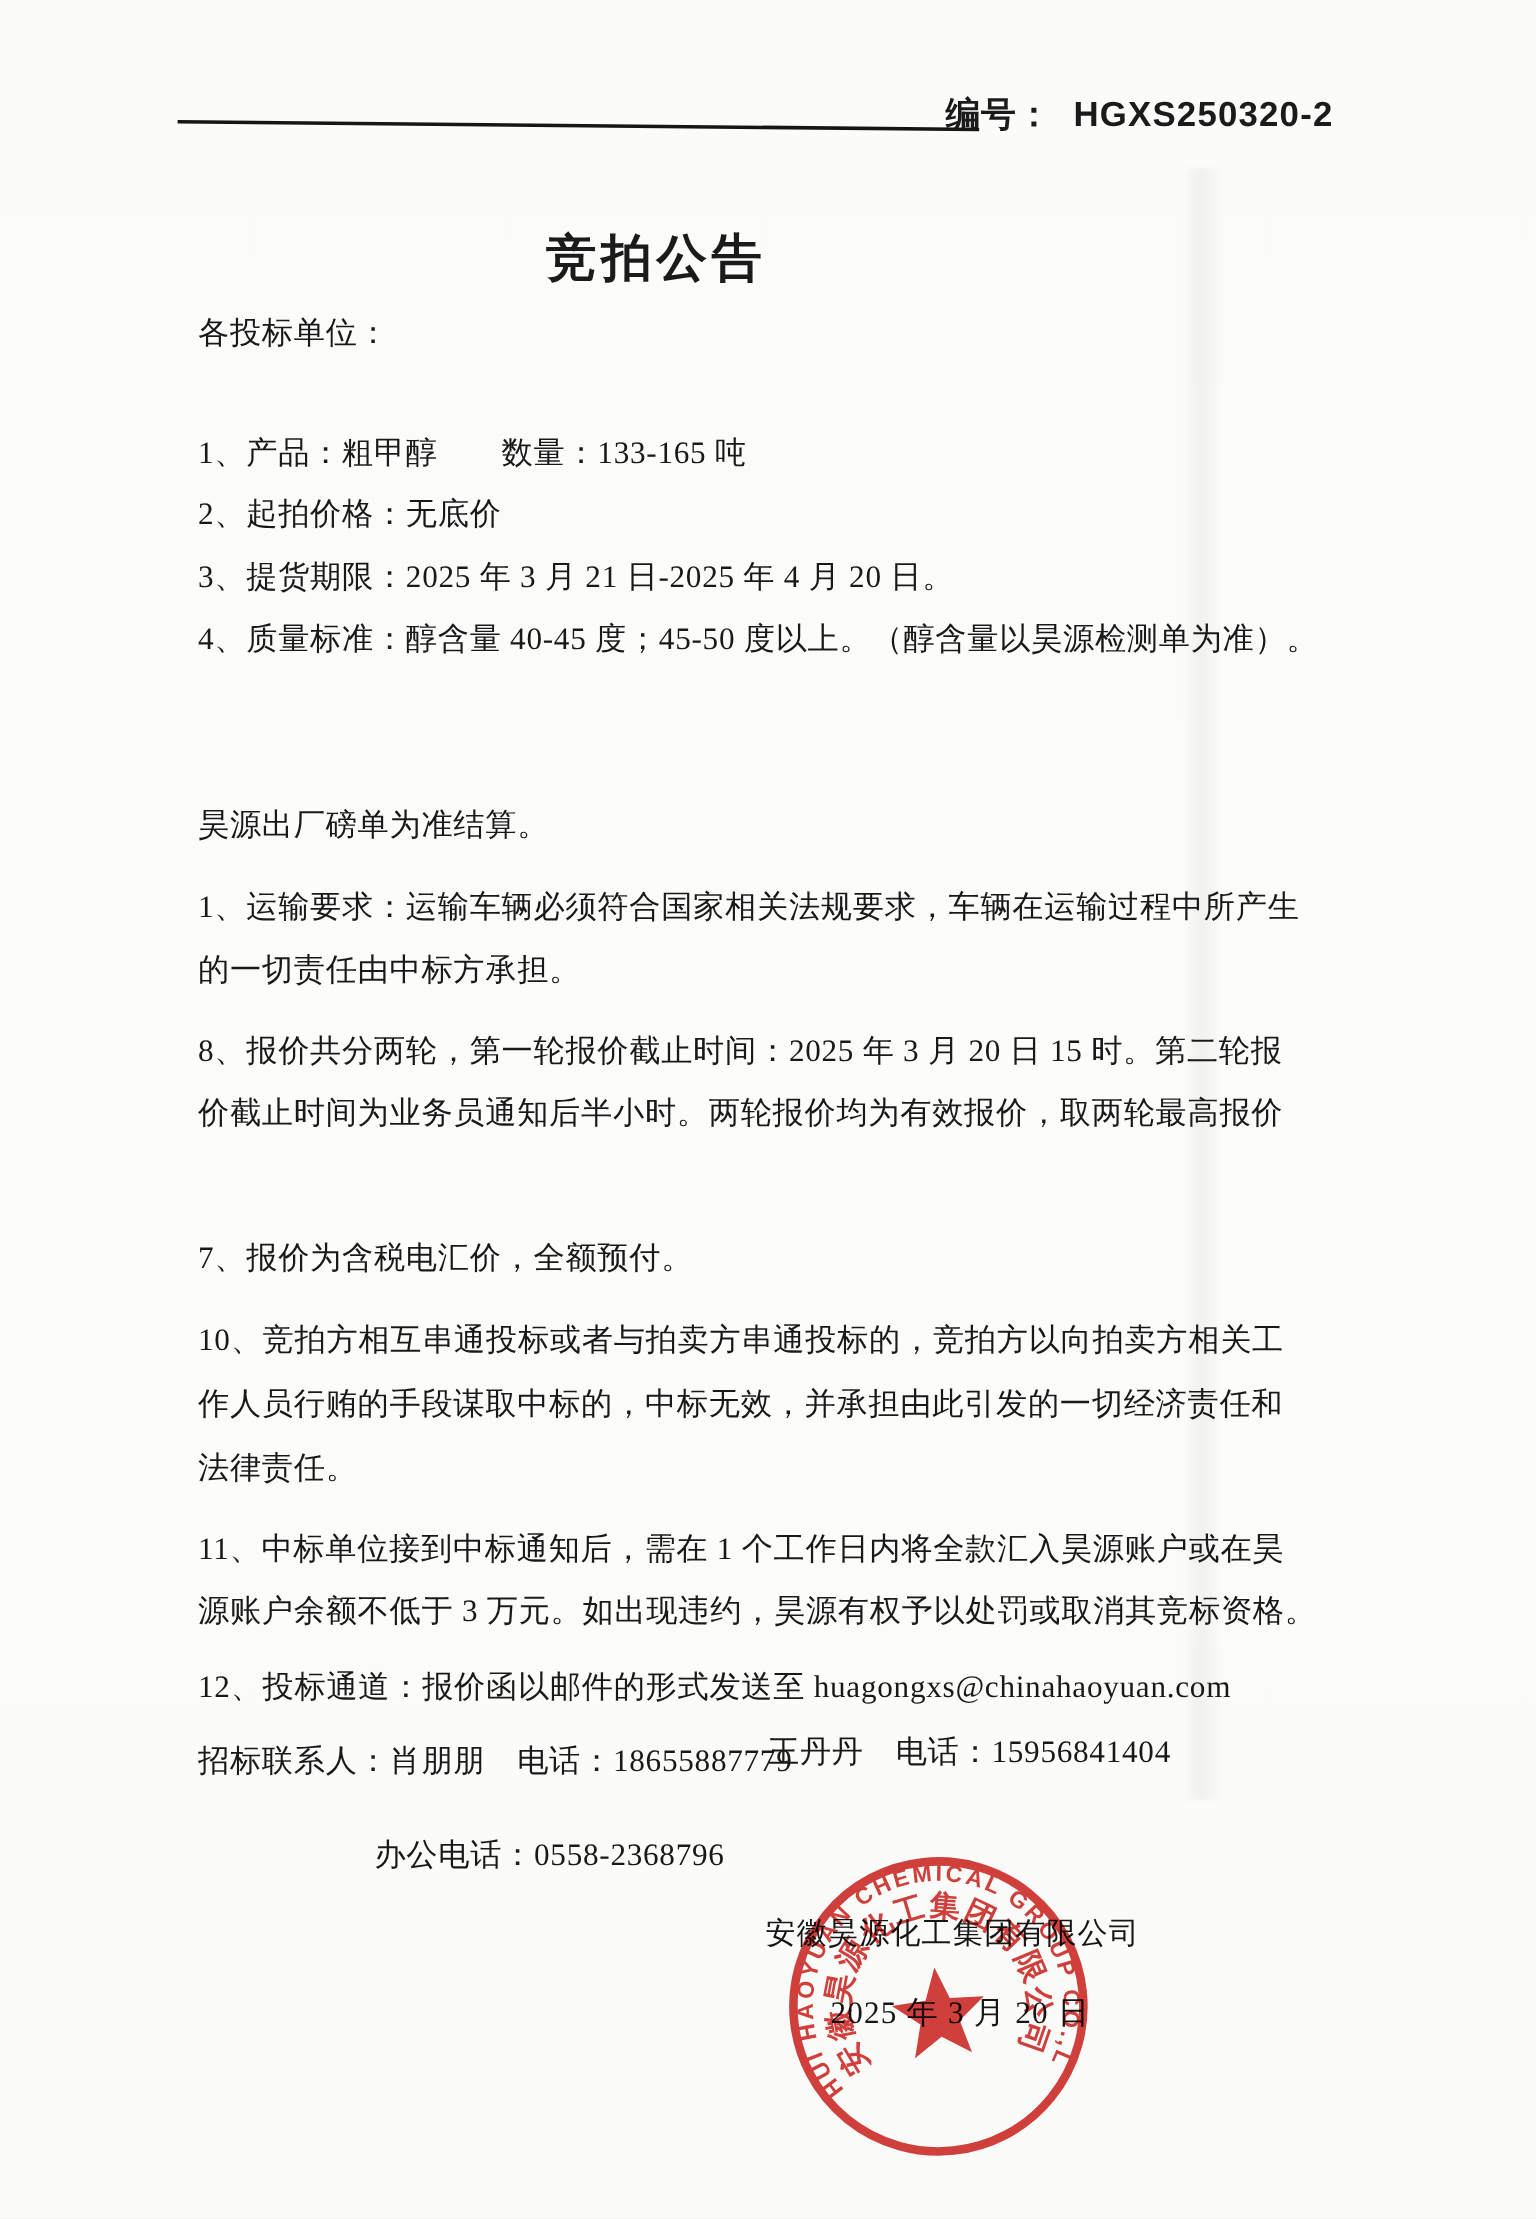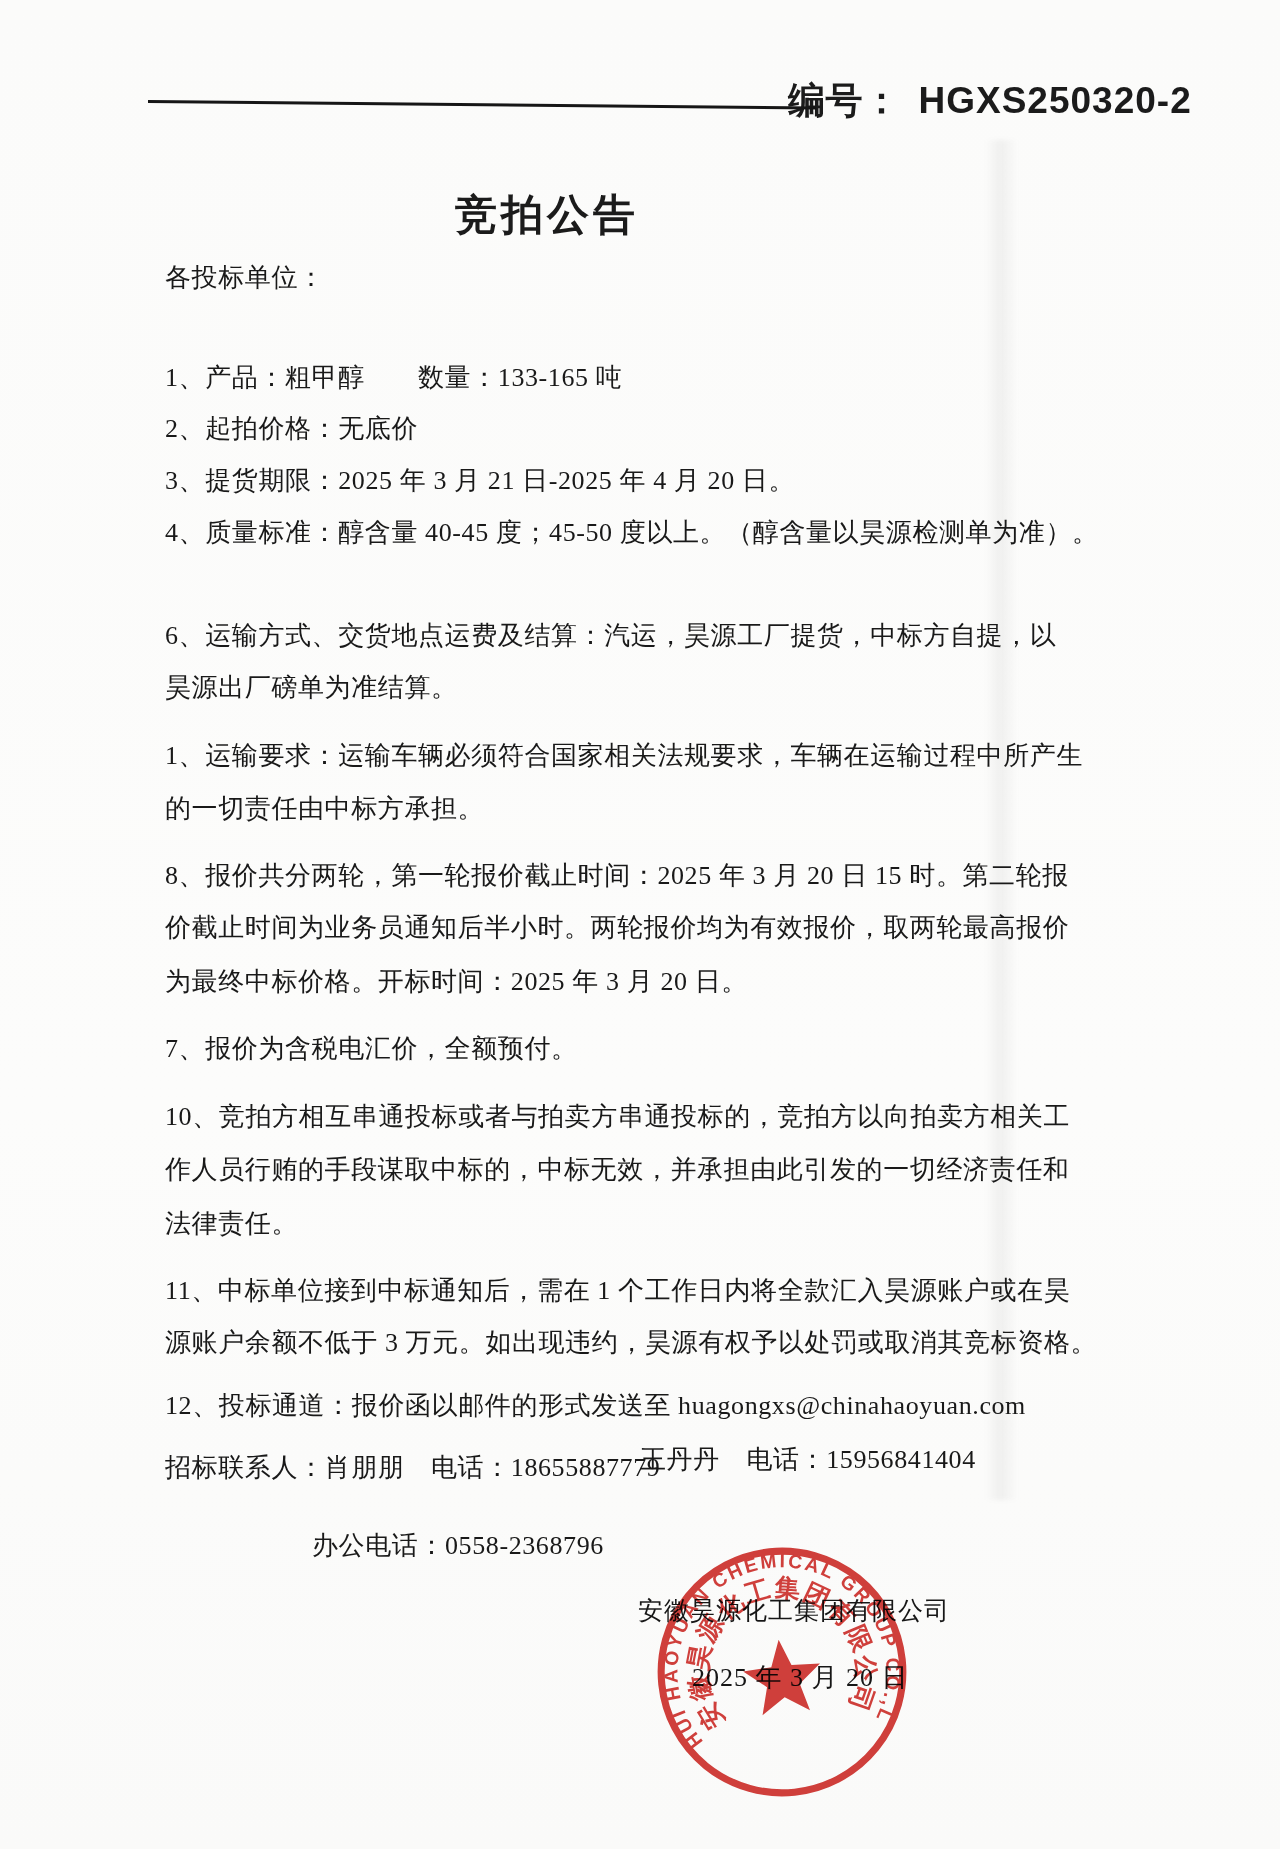--- a/index.html
+++ b/index.html
@@ -15,21 +15,21 @@
   }
   
   .scan-streak{
     position:absolute;top:140px;left:985px;width:34px;height:1360px;
     background:linear-gradient(90deg,rgba(0,0,0,0) 0%,rgba(90,90,90,.07) 45%,rgba(0,0,0,0) 100%);
     filter:blur(2px);pointer-events:none;
   }
   .doc-number{
     position:absolute;top:76px;left:788px;width:320px;
     font-family:"Liberation Sans","DejaVu Sans",sans-serif;
-    font-weight:bold;font-size:37px;letter-spacing:.5px;white-space:pre;
+    font-weight:bold;font-size:29px;letter-spacing:.5px;white-space:pre;
   }
   .doc-number .code{margin-left:18px;letter-spacing:1px;}
   .head-rule{
     position:absolute;top:100px;left:148px;width:668px;height:3px;
     background:#161616;transform:rotate(.55deg);transform-origin:left center;
   }
   .title{
     position:absolute;top:186px;left:0;width:1092px;margin:1px;
     text-align:center;font-size:42px;font-weight:bold;letter-spacing:4px;
   }
@@ -71,27 +71,25 @@
 
   <div class="head-rule"></div>
 
   <h1 class="title">竞拍公告</h1>
 
   <div class="ln" style="top:260px">各投标单位：</div>
   <div class="ln" style="top:360px">1、产品：粗甲醇　　数量：133-165 吨</div>
   <div class="ln" style="top:411px">2、起拍价格：无底价</div>
   <div class="ln" style="top:463px">3、提货期限：2025 年 3 月 21 日-2025 年 4 月 20 日。</div>
   <div class="ln" style="top:515px">4、质量标准：醇含量 40-45 度；45-50 度以上。（醇含量以昊源检测单为准）。</div>
-  <div class="ln" style="top:618px">6、运输方式、交货地点运费及结算：汽运，昊源工厂提货，中标方自提，以</div>
   <div class="ln" style="top:670px">昊源出厂磅单为准结算。</div>
   <div class="ln" style="top:738px">1、运输要求：运输车辆必须符合国家相关法规要求，车辆在运输过程中所产生</div>
   <div class="ln" style="top:791px">的一切责任由中标方承担。</div>
   <div class="ln" style="top:858px">8、报价共分两轮，第一轮报价截止时间：2025 年 3 月 20 日 15 时。第二轮报</div>
   <div class="ln" style="top:910px">价截止时间为业务员通知后半小时。两轮报价均为有效报价，取两轮最高报价</div>
-  <div class="ln" style="top:964px">为最终中标价格。开标时间：2025 年 3 月 20 日。</div>
   <div class="ln" style="top:1031px">7、报价为含税电汇价，全额预付。</div>
   <div class="ln" style="top:1099px">10、竞拍方相互串通投标或者与拍卖方串通投标的，竞拍方以向拍卖方相关工</div>
   <div class="ln" style="top:1152px">作人员行贿的手段谋取中标的，中标无效，并承担由此引发的一切经济责任和</div>
   <div class="ln" style="top:1206px">法律责任。</div>
   <div class="ln" style="top:1273px">11、中标单位接到中标通知后，需在 1 个工作日内将全款汇入昊源账户或在昊</div>
   <div class="ln" style="top:1325px">源账户余额不低于 3 万元。如出现违约，昊源有权予以处罚或取消其竞标资格。</div>
   <div class="ln" style="top:1388px">12、投标通道：报价函以邮件的形式发送至 huagongxs@chinahaoyuan.com</div>
 
   <div class="contact" style="top:1450px;left:165px">招标联系人：肖朋朋　电话：18655887779</div>
   <div class="contact" style="top:1442px;left:640px">王丹丹　电话：15956841404</div>

